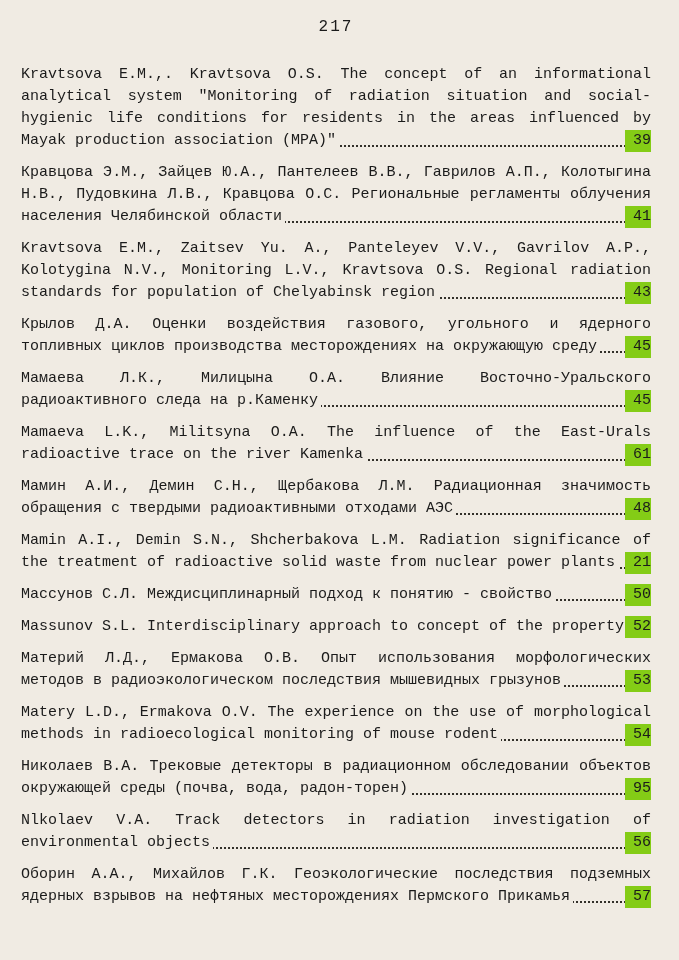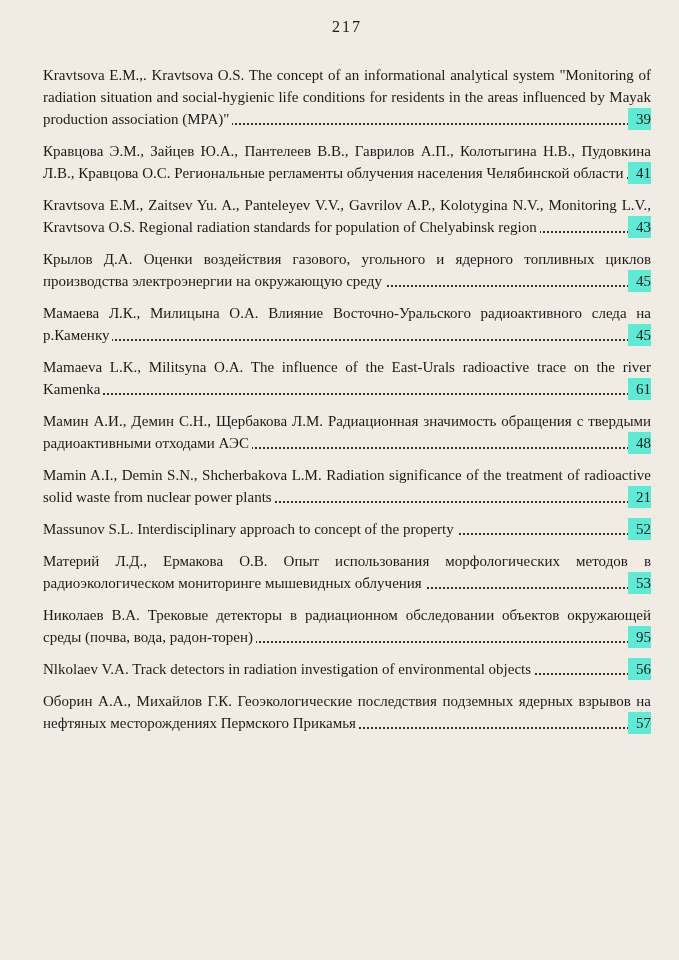--- a/index.html
+++ b/index.html
@@ -5,23 +5,24 @@
   * { margin: 0; padding: 0; box-sizing: border-box; }
   html, body { width: 679px; height: 960px; }
   body {
     font-family: "Liberation Serif", "DejaVu Serif", serif;
     background: #e6e1d7;
     color: #1b1b1b;
   }
   .page {
     width: 679px;
     height: 960px;
-    padding: 16px 28px 8px 43px;
+    padding: 16px 28px 8px 21px;
     background: #f0ebe3;
     overflow: hidden;
+    font-family: Liberation Mono, monospace;
   }
   .page-header {
     text-align: center;
     line-height: 22px;
     margin-bottom: 26px;
   }
   .page-number-top {
     font-size: 16px;
     letter-spacing: 2px;
   }
@@ -46,21 +47,21 @@
     position: relative;
     z-index: 2;
     background-color: #f0ebe3;
     padding-right: 3px;
   }
   .pagenum {
     position: absolute;
     right: 0;
     bottom: 0;
     z-index: 3;
-    background-color: #5eead4;
+    background-color: #84cc16;
     padding-left: 8px;
     line-height: 22px;
   }
 </style>
 </head>
 <body>
 
 <main class="page">
 
   <header class="page-header">
@@ -82,21 +83,21 @@
     </div>
 
     <div class="entry">
       <span class="leader"></span>
       <span class="entry-text">Kravtsova E.M., Zaitsev Yu. A., Panteleyev V.V., Gavrilov A.P., Kolotygina N.V., Monitoring L.V., Kravtsova O.S. Regional radiation standards for population of Chelyabinsk region</span>
       <span class="pagenum">43</span>
     </div>
 
     <div class="entry">
       <span class="leader"></span>
-      <span class="entry-text">Крылов Д.А. Оценки воздействия газового, угольного и ядерного топливных циклов производства электроэнергии на окружающую среду</span>
+      <span class="entry-text">Крылов Д.А. Оценки воздействия газового, угольного и ядерного топливных циклов производства месторождениях на окружающую среду</span>
       <span class="pagenum">45</span>
     </div>
 
     <div class="entry">
       <span class="leader"></span>
       <span class="entry-text">Мамаева Л.К., Милицына О.А. Влияние Восточно-Уральского радиоактивного следа на р.Каменку</span>
       <span class="pagenum">45</span>
     </div>
 
     <div class="entry">
@@ -110,33 +111,43 @@
       <span class="entry-text">Мамин А.И., Демин С.Н., Щербакова Л.М. Радиационная значимость обращения с твердыми радиоактивными отходами АЭС</span>
       <span class="pagenum">48</span>
     </div>
 
     <div class="entry">
       <span class="leader"></span>
       <span class="entry-text">Mamin A.I., Demin S.N., Shcherbakova L.M. Radiation significance of the treatment of radioactive solid waste from nuclear power plants</span>
       <span class="pagenum">21</span>
     </div>
 
+    <div class="entry">
+      <span class="leader"></span>
+      <span class="entry-text">Массунов С.Л. Междисциплинарный подход к понятию - свойство</span>
+      <span class="pagenum">50</span>
+    </div>
 
     <div class="entry">
       <span class="leader"></span>
       <span class="entry-text">Massunov S.L. Interdisciplinary approach to concept of the property</span>
       <span class="pagenum">52</span>
     </div>
 
     <div class="entry">
       <span class="leader"></span>
-      <span class="entry-text">Материй Л.Д., Ермакова О.В. Опыт использования морфологических методов в радиоэкологическом мониторинге мышевидных облучения</span>
+      <span class="entry-text">Материй Л.Д., Ермакова О.В. Опыт использования морфологических методов в радиоэкологическом последствия мышевидных грызунов</span>
       <span class="pagenum">53</span>
     </div>
 
+    <div class="entry">
+      <span class="leader"></span>
+      <span class="entry-text">Matery L.D., Ermakova O.V. The experience on the use of morphological methods in radioecological monitoring of mouse rodent </span>
+      <span class="pagenum">54</span>
+    </div>
 
     <div class="entry">
       <span class="leader"></span>
       <span class="entry-text">Николаев В.А. Трековые детекторы в радиационном обследовании объектов окружающей среды (почва, вода, радон-торен)</span>
       <span class="pagenum">95</span>
     </div>
 
     <div class="entry">
       <span class="leader"></span>
       <span class="entry-text">Nlkolaev V.A. Track detectors in radiation investigation of environmental objects</span>

